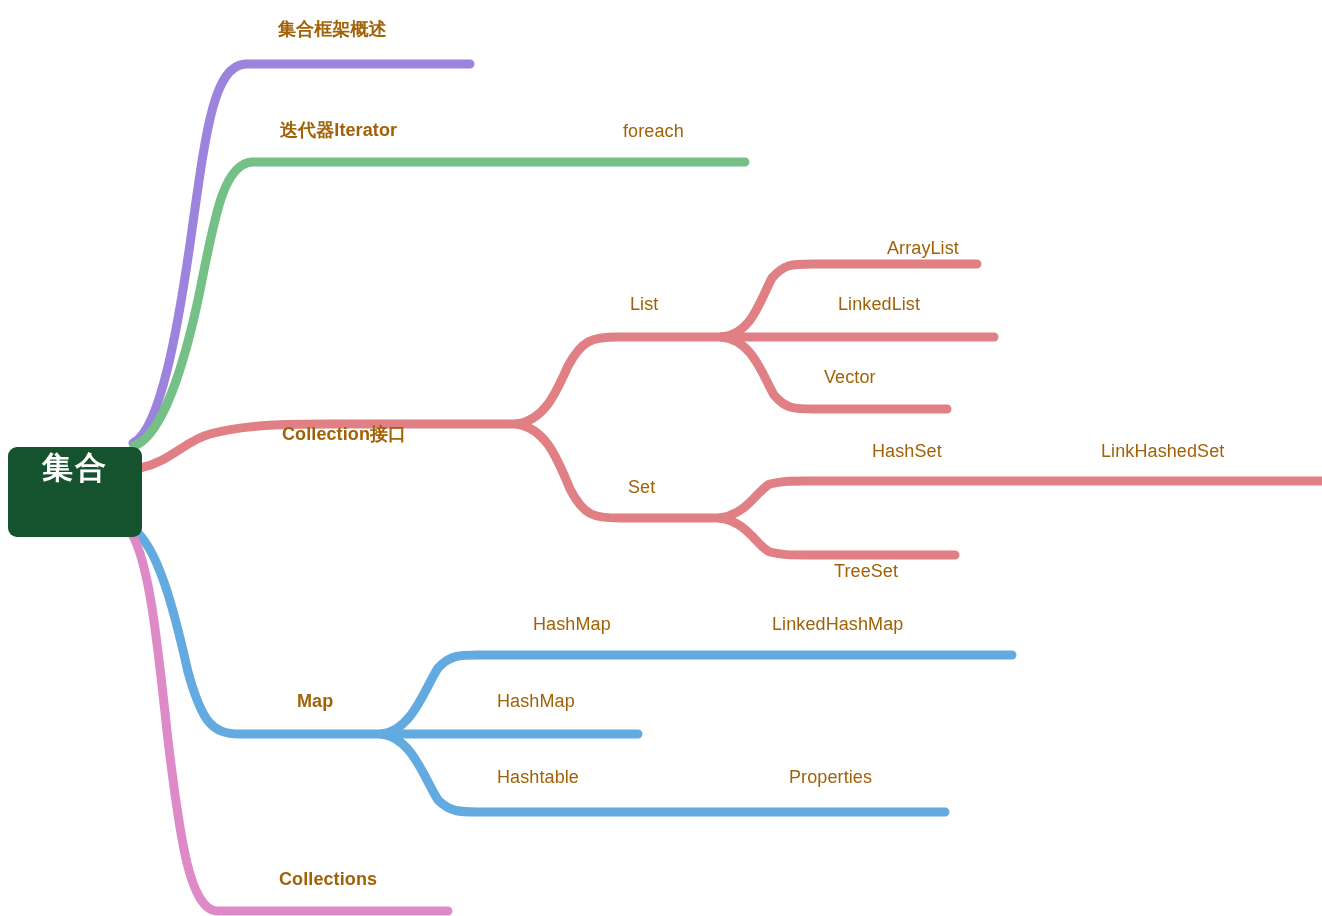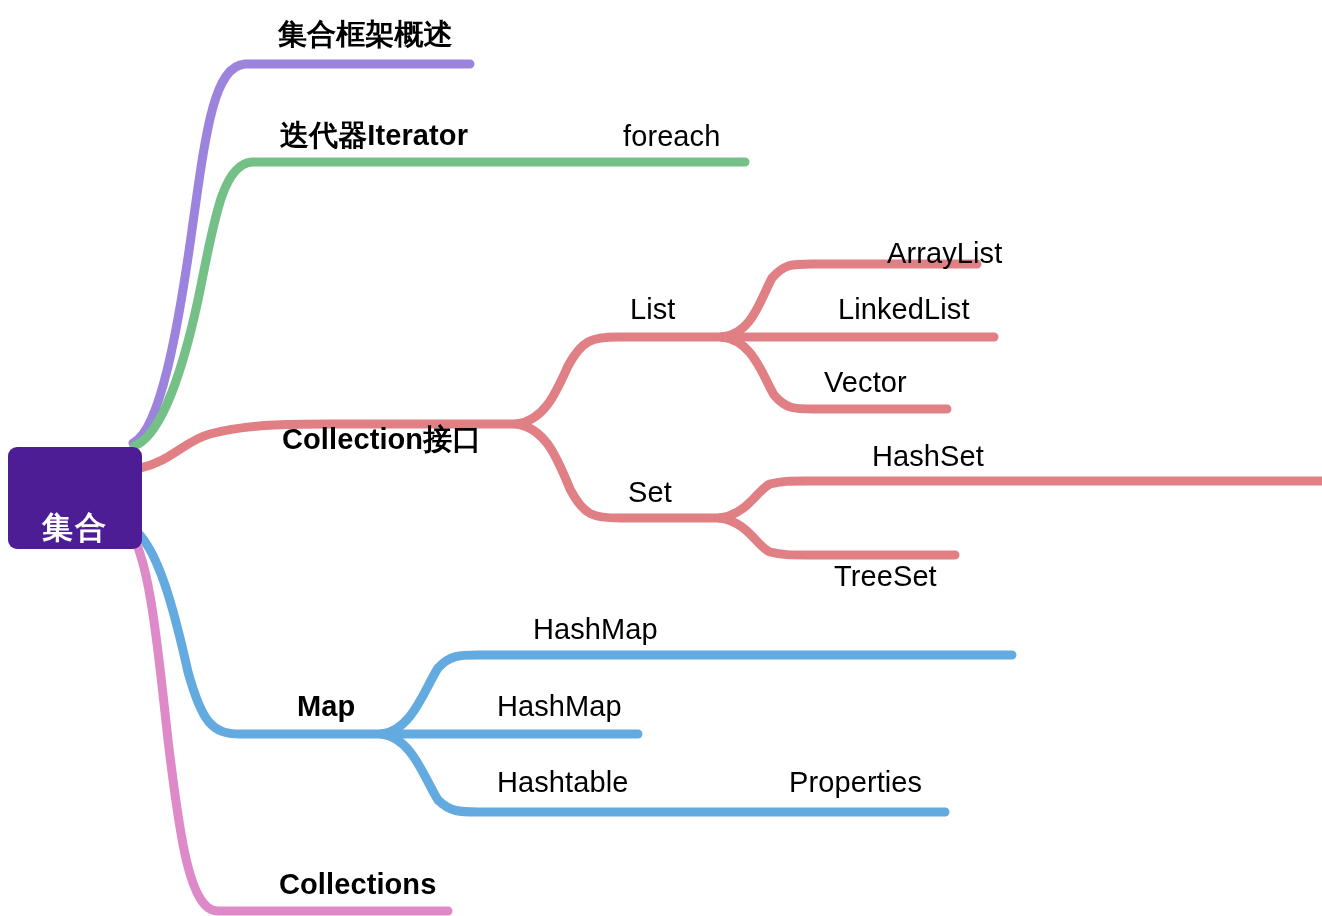--- a/index.html
+++ b/index.html
@@ -27,39 +27,39 @@
     height: 916px;
   }
   .branch-path {
     fill: none;
     stroke-linecap: round;
     stroke-linejoin: round;
   }
   .node-label {
     position: absolute;
     white-space: nowrap;
-    color: #000000;
-    font-size: 29px;
+    color: #a16207;
+    font-size: 18px;
     line-height: 1;
     font-weight: 400;
     letter-spacing: 0.1px;
   }
   .node-label.bold {
     font-weight: 700;
   }
   .root-node {
     position: absolute;
     left: 8px;
     top: 447px;
     width: 134px;
-    height: 102px;
-    background: #4c1d95;
+    height: 90px;
+    background: #14532d;
     border-radius: 9px;
     display: flex;
-    align-items: flex-end;
+    align-items: flex-start;
     justify-content: center;
   }
   .root-node-text {
     color: #ffffff;
     font-size: 31px;
     font-weight: 700;
     letter-spacing: 2px;
   }
 </style>
 </head>
@@ -118,27 +118,29 @@
   <div class="node-label" style="left:839px; top:239px;margin-left:48px;">ArrayList</div>
 
   <div class="node-label" style="left:838px; top:295px;">LinkedList</div>
 
   <div class="node-label" style="left:824px; top:368px;">Vector</div>
 
   <div class="node-label" style="left:628px; top:478px;">Set</div>
 
   <div class="node-label" style="left:835px; top:442px;margin-left:37px;">HashSet</div>
 
+  <div class="node-label" style="left:1101px; top:442px;">LinkHashedSet</div>
 
   <div class="node-label" style="left:834px; top:514px;margin-top:48px;">TreeSet</div>
 
   <div class="node-label bold" style="left:281px; top:692px;margin-left:16px;">Map</div>
 
   <div class="node-label" style="left:498px; top:615px;margin-left:35px;">HashMap</div>
 
+  <div class="node-label" style="left:772px; top:615px;">LinkedHashMap</div>
 
   <div class="node-label" style="left:497px; top:692px;">HashMap</div>
 
   <div class="node-label" style="left:497px; top:768px;">Hashtable</div>
 
   <div class="node-label" style="left:789px; top:768px;">Properties</div>
 
   <div class="node-label bold" style="left:279px; top:870px;">Collections</div>
 
 </div>

